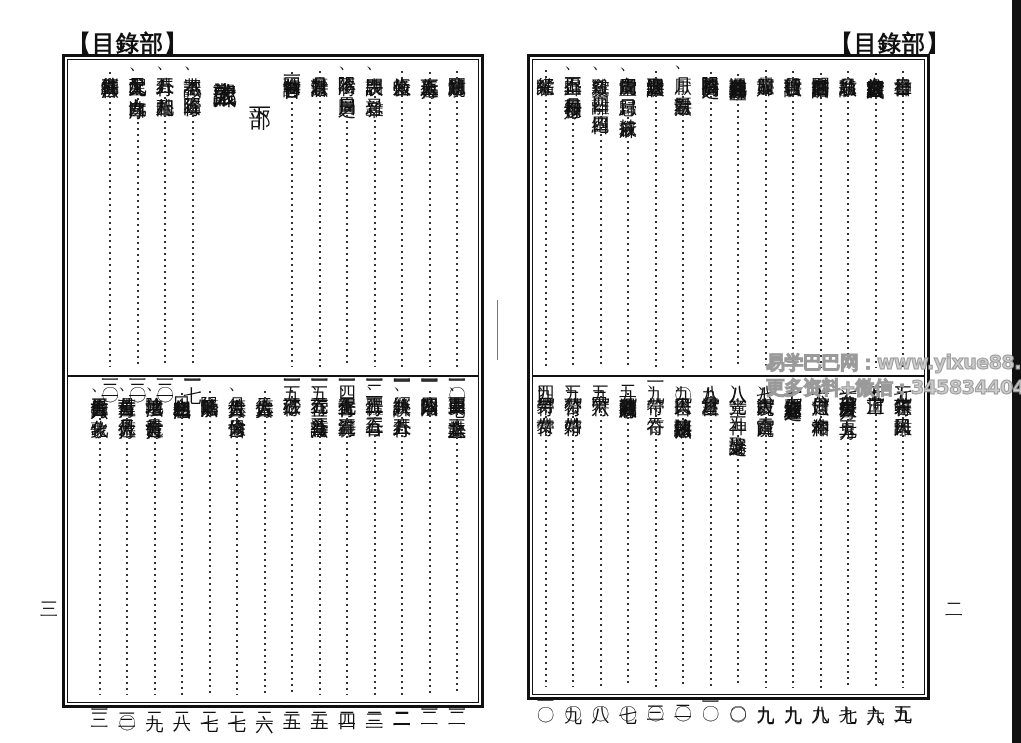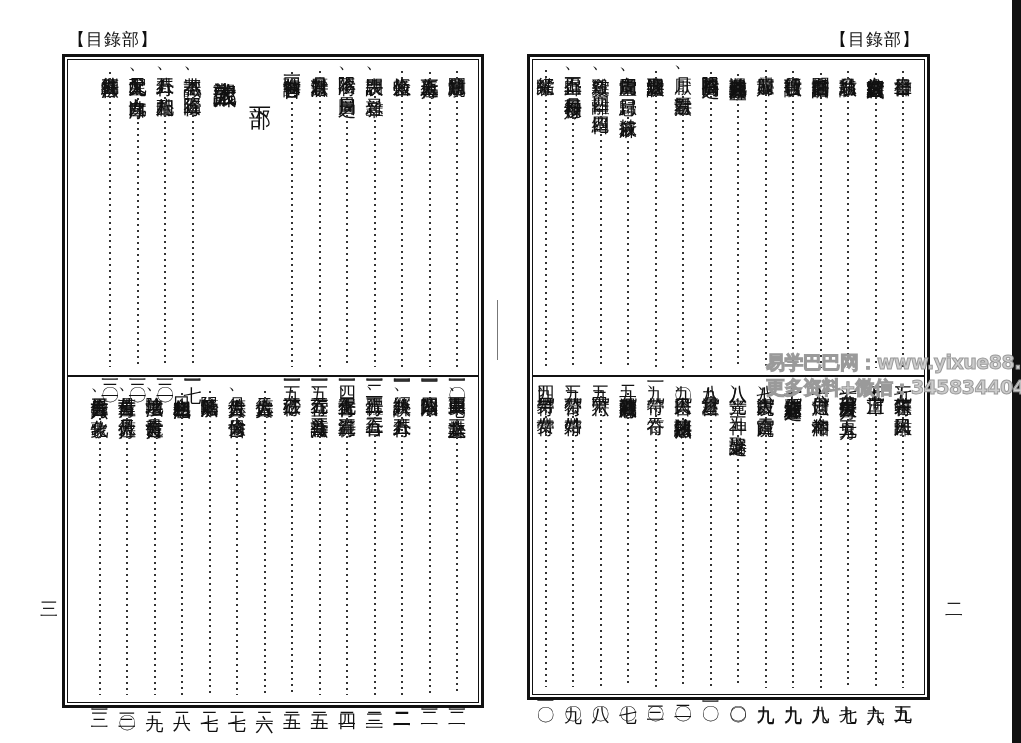--- a/index.html
+++ b/index.html
@@ -5,21 +5,21 @@
   html, body { margin: 0; padding: 0; }
   body {
     width: 1021px; height: 743px; position: relative; overflow: hidden;
     background: #ffffff;
     font-family: "DejaVu Serif", "Liberation Serif", serif;
     color: #111;
   }
   .page-header {
     position: absolute; top: 28px;
     font-family: "DejaVu Sans", "Liberation Sans", sans-serif;
-    font-size: 17px; font-weight: normal; letter-spacing: 1px; color: #111;
+    font-size: 23px; font-weight: bold; letter-spacing: 1px; color: #111;
   }
   .frame {
     position: absolute; border: 3px solid #111;
     box-sizing: border-box; background: #fff;
   }
   .frame::before {
     content: ""; position: absolute; inset: 2px; border: 1px solid #111; pointer-events: none;
   }
   .block {
     position: absolute; left: 4px; right: 4px;

